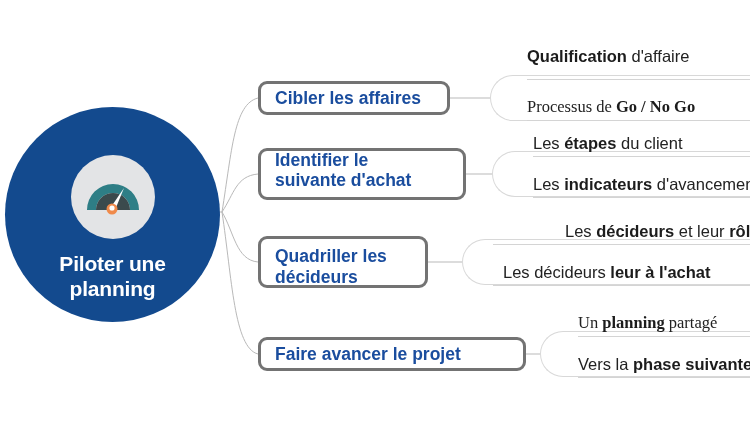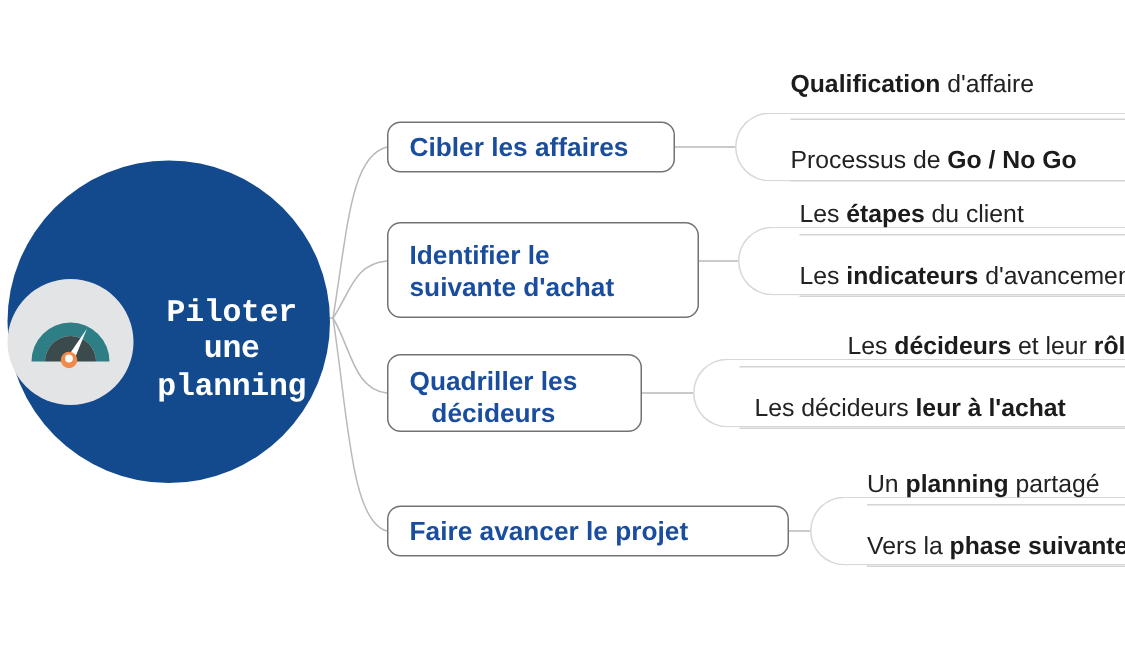--- a/index.html
+++ b/index.html
@@ -32,26 +32,25 @@
   
   .center-node {
     position: absolute;
     left: 5px;
     top: 107px;
     width: 215px;
     height: 215px;
     border-radius: 50%;
     background: #134A8E;
     display: flex;
-    flex-direction: row;
+    flex-direction: column;
     align-items: center;
-    justify-content: flex-end;
+    justify-content: center;
     box-sizing: border-box;
     padding-top: 27px;
-    font-family: Liberation Mono, monospace;
   }
   .gauge-icon {
     width: 84px;
     height: 84px;
     border-radius: 50%;
     background: #e3e4e6;
     display: flex;
     align-items: center;
     justify-content: center;
     flex: none;
@@ -64,21 +63,21 @@
     line-height: 1.16;
     text-align: center;
     letter-spacing: -0.2px;
     width: 190px;
   }
 
   
   .branch-box {
     position: absolute;
     background: #ffffff;
-    border: 1px solid #737373;
+    border: 3px solid #737373;
     border-radius: 9px;
     box-sizing: border-box;
     color: #1A4D9E;
     font-weight: bold;
     font-size: 17.5px;
     line-height: 1.18;
     display: flex;
     align-items: center;
     padding: 6px 14px;
   }
@@ -153,43 +152,43 @@
 
   <div class="branch-box" style="left:258px; top:81px; width:192px; height:34px;">
     <span class="btext">Cibler les affaires</span>
   </div>
 
   <div class="leaf-pill" style="left:490px; top:75px; width:260px; height:46px;"></div>
   <div class="leaf-line" style="left:527px; top:48px;">
     <b>Qualification</b><span> d'affaire</span>
   </div>
   <div class="leaf-rule" style="left:527px; top:79px; width:223px;"></div>
-  <div class="leaf-line" style="left:527px; top:99px;">
+  <div class="leaf-line" style="left:527px; top:99px;font-family:Liberation Serif, serif;">
     <span>Processus de </span><b>Go / No Go</b>
   </div>
   <div class="leaf-rule" style="left:527px; top:120px; width:223px;"></div>
 
-  <div class="branch-box" style="left:258px; top:148px; width:208px; height:64px; align-items:center; padding-top:7px;">
+  <div class="branch-box" style="left:258px; top:148px; width:208px; height:52px; align-items:flex-end; padding-top:7px;">
     <div>
       <span class="btext">Identifier le</span>
       <span class="btext">suivante d'achat</span>
     </div>
   </div>
 
   <div class="leaf-pill" style="left:492px; top:151px; width:258px; height:46px;"></div>
   <div class="leaf-line" style="left:533px; top:135px;text-align:center;">
     <span>Les </span><b>étapes</b><span> du client</span>
   </div>
   <div class="leaf-rule" style="left:533px; top:156px; width:217px;"></div>
   <div class="leaf-line" style="left:533px; top:176px;">
     <span>Les </span><b>indicateurs</b><span> d'avancement</span>
   </div>
   <div class="leaf-rule" style="left:533px; top:197px; width:217px;"></div>
 
-  <div class="branch-box" style="left:258px; top:236px; width:170px; height:52px; align-items:flex-start; padding-top:7px;text-align:center;">
+  <div class="branch-box" style="left:258px; top:236px; width:170px; height:52px; align-items:flex-start; padding-top:7px;">
     <div>
       <span class="btext">Quadriller les</span>
       <span class="btext">décideurs</span>
     </div>
   </div>
 
   <div class="leaf-pill" style="left:462px; top:239px; width:288px; height:46px;"></div>
   <div class="leaf-line" style="left:529px; top:223px;margin-left:36px;">
     <span>Les </span><b>décideurs</b><span> et leur </span><b>rôle</b>
   </div>
@@ -197,21 +196,21 @@
   <div class="leaf-line" style="left:503px; top:264px;">
     <span>Les décideurs </span><b>leur à l'achat</b>
   </div>
   <div class="leaf-rule" style="left:493px; top:285px; width:257px;"></div>
 
   <div class="branch-box" style="left:258px; top:337px; width:268px; height:34px;">
     <span class="btext">Faire avancer le projet</span>
   </div>
 
   <div class="leaf-pill" style="left:540px; top:331px; width:210px; height:46px;"></div>
-  <div class="leaf-line" style="left:578px; top:315px;">
+  <div class="leaf-line" style="left:578px; top:315px;font-family:Liberation Serif, serif;">
     <span>Un </span><b>planning</b><span> partagé</span>
   </div>
   <div class="leaf-rule" style="left:578px; top:336px; width:172px;"></div>
   <div class="leaf-line" style="left:578px; top:356px;">
     <span>Vers la </span><b>phase suivante</b>
   </div>
   <div class="leaf-rule" style="left:578px; top:377px; width:172px;"></div>
 
 </div>
 

